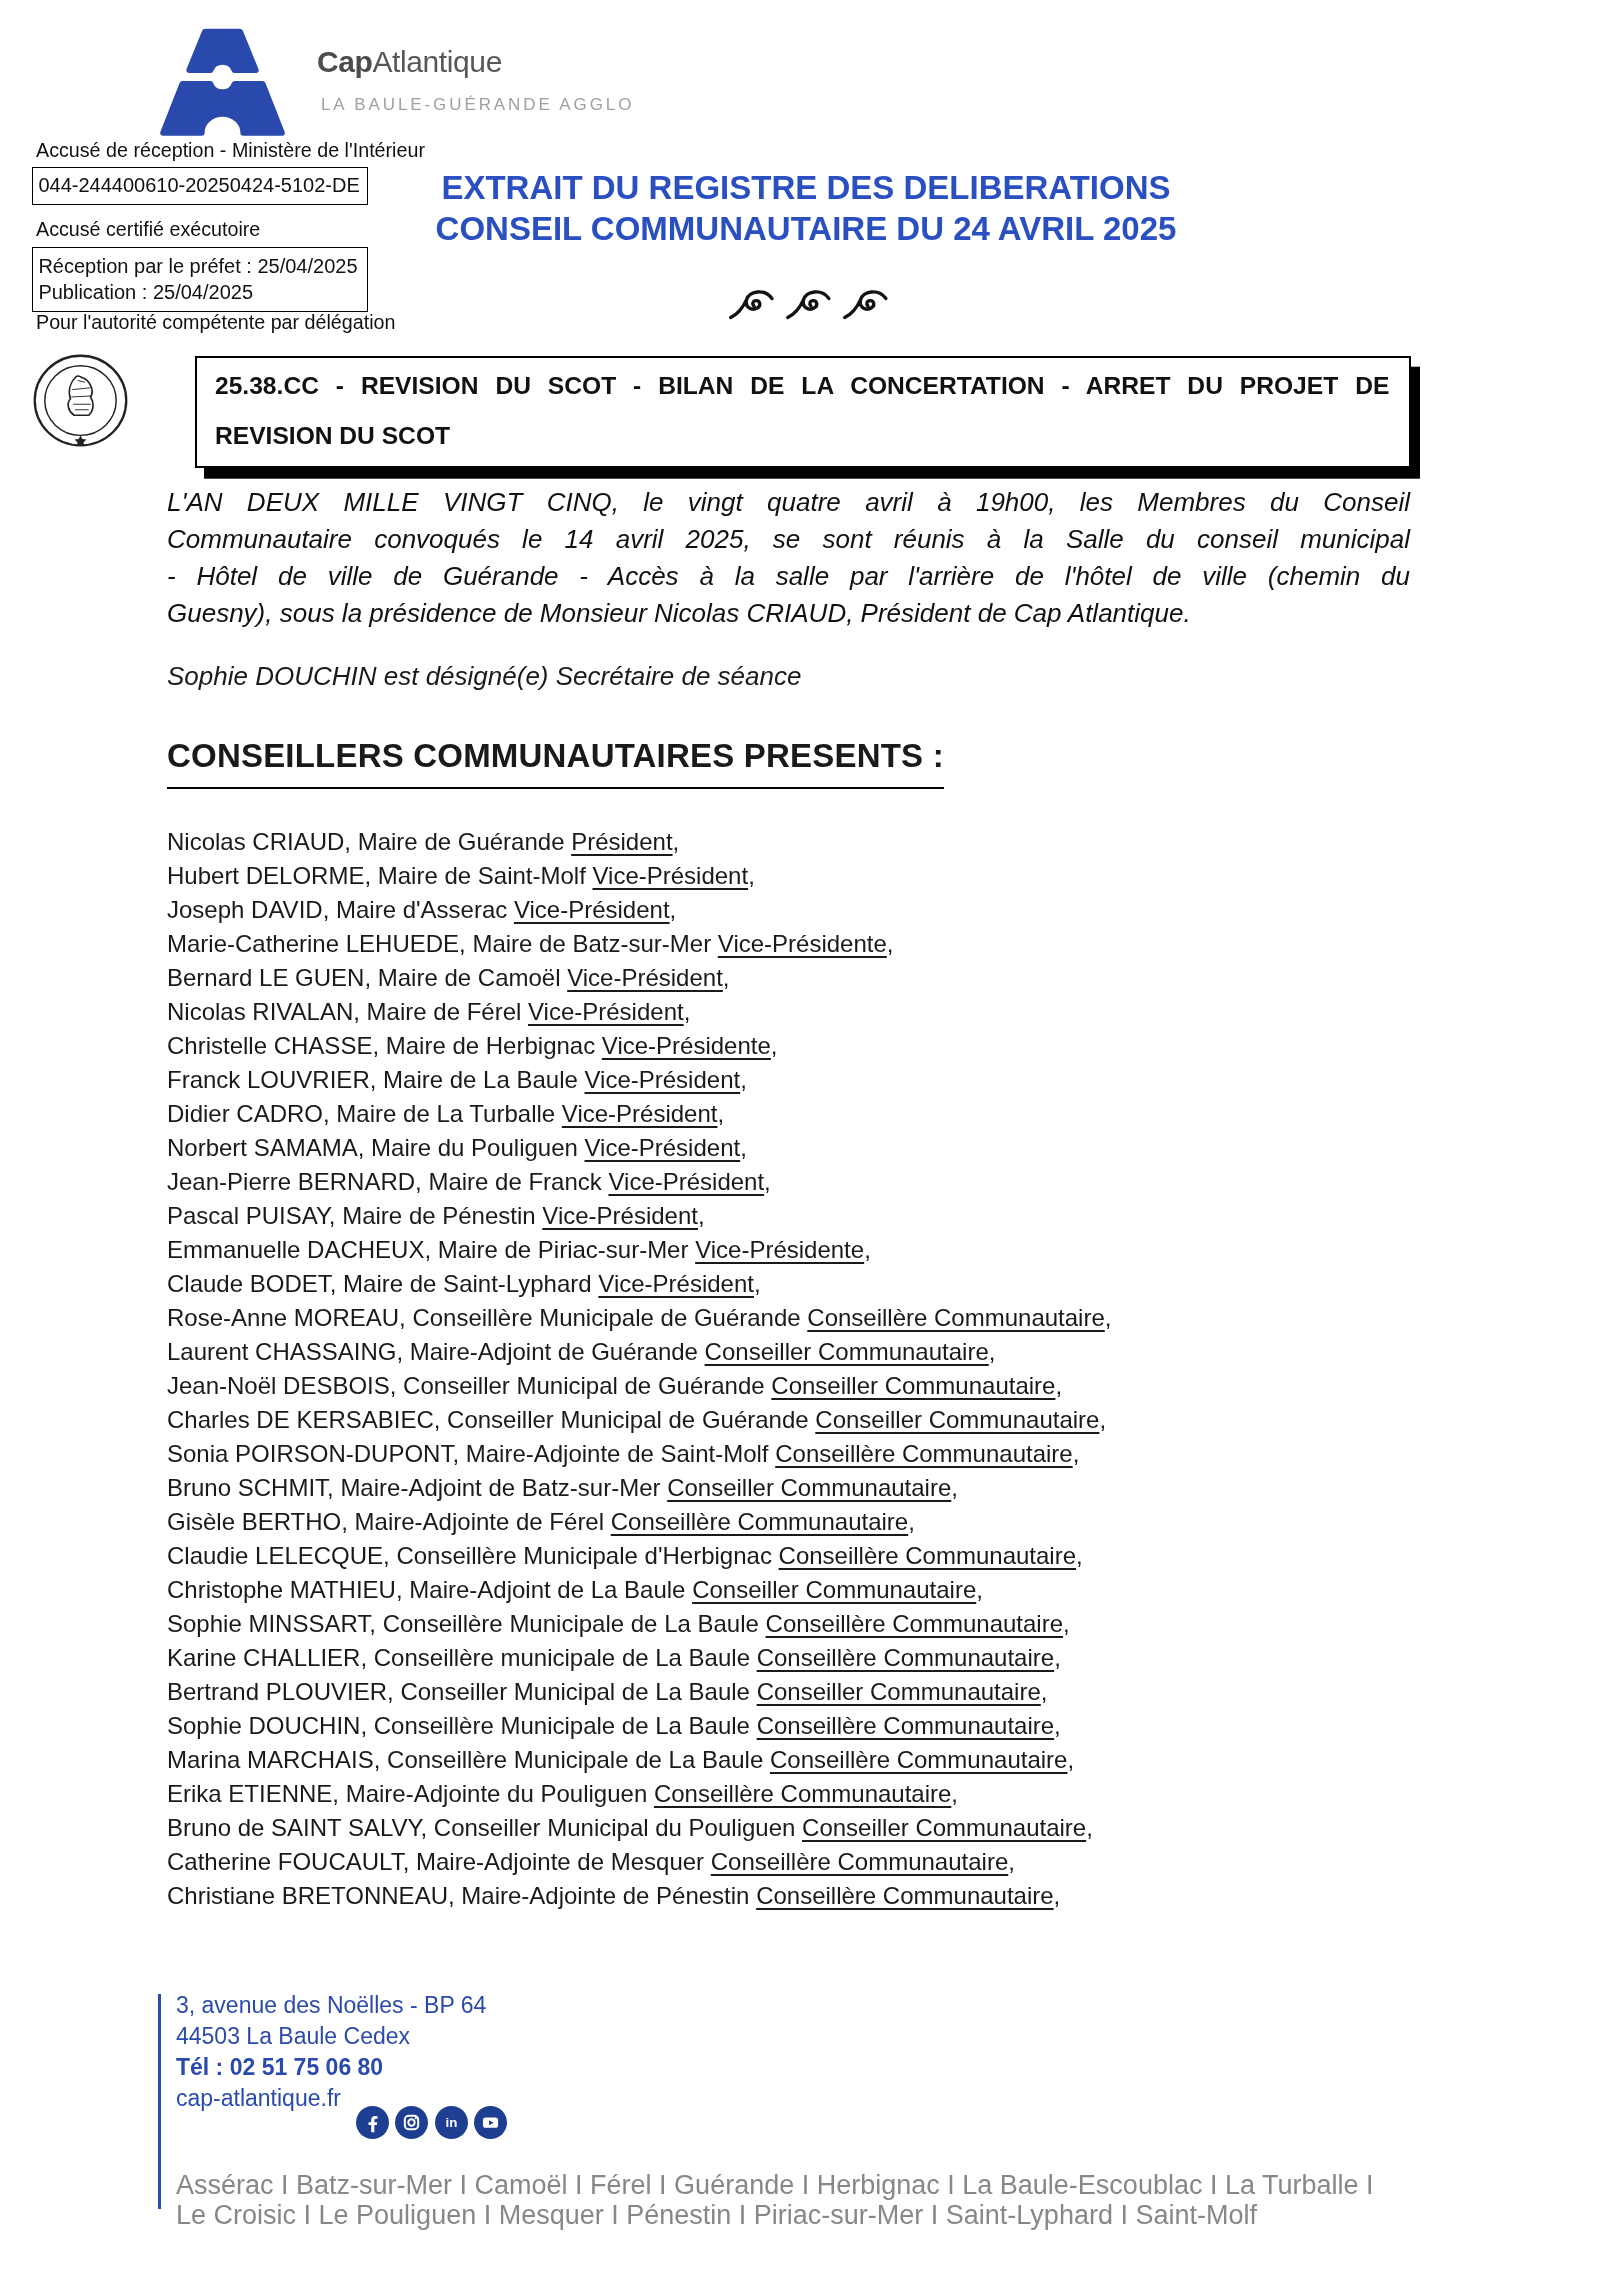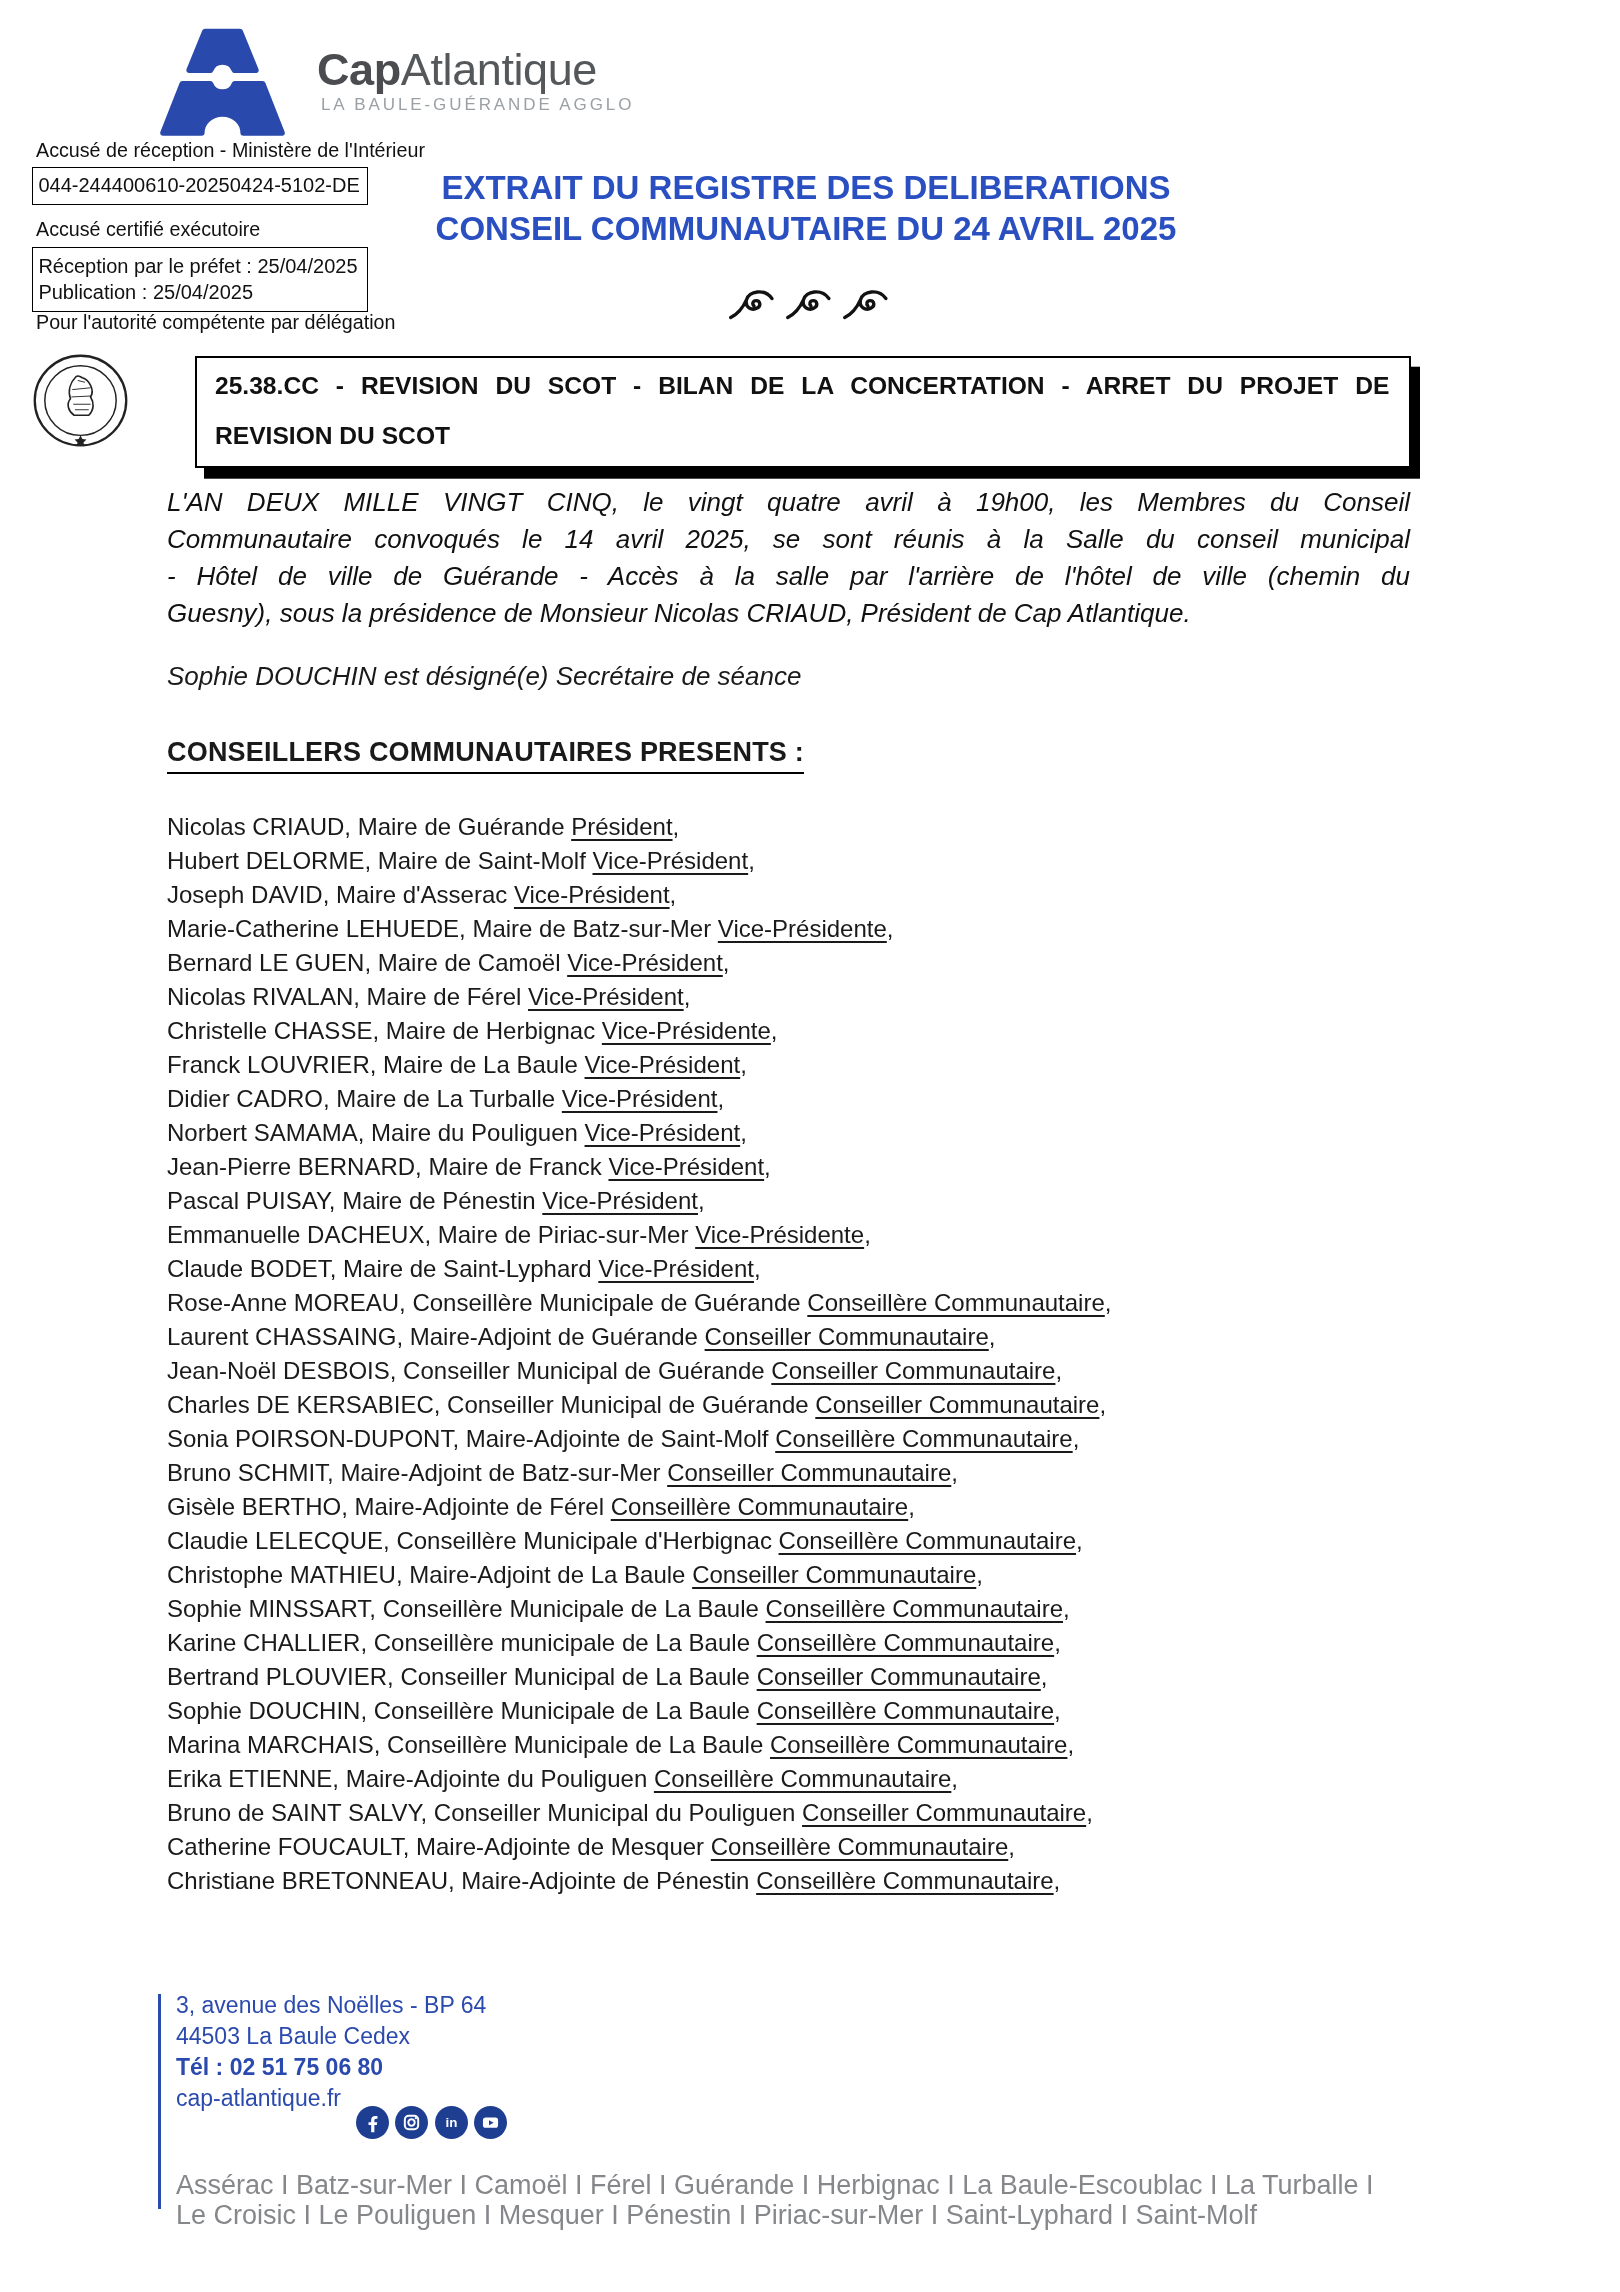--- a/index.html
+++ b/index.html
@@ -5,21 +5,21 @@
   html,body{margin:0;padding:0;}
   body{
     width:1620px;height:2293px;background:#ffffff;position:relative;
     font-family:"Liberation Sans", sans-serif;color:#1a1a1a;
     -webkit-font-smoothing:antialiased;overflow:hidden;
   }
   .abs{position:absolute;}
 
   
   .logo-icon{left:133px;top:23px;width:179px;height:122px;}
-  .logo-word{left:317px;top:47px;font-size:45px;letter-spacing:-0.4px;line-height:1;}
+  .logo-word{left:317px;top:47px;font-size:30px;letter-spacing:-0.4px;line-height:1;}
   .logo-word .b{font-weight:700;color:#4a4c4f;}
   .logo-word .r{font-weight:400;color:#55585b;}
   .logo-sub{left:321px;top:95px;font-size:17px;letter-spacing:2.9px;color:#9aa0a4;}
 
   
   .acc-line{font-size:19.7px;color:#111;}
   .acc1{left:36px;top:139px;}
   .acc2{left:36px;top:218px;}
   .acc3{left:36px;top:311px;}
   .rbox{border:1.8px solid #000;font-size:20px;color:#111;background:#fff;}
@@ -46,22 +46,22 @@
   }
   .delib-l1{text-align:justify;text-align-last:justify;}
   .delib-l2{margin-top:21.5px;}
 
   
   .content{left:167px;top:484px;width:1243px;}
   .opening{font-style:italic;font-size:26px;line-height:37px;color:#111;}
   .opening .jl{text-align:justify;text-align-last:justify;}
   .secretary{font-style:italic;font-size:26px;line-height:37px;margin-top:26px;}
   .present-heading{
-    display:inline-block;margin-top:42px;font-size:27px;font-weight:700;
-    border-bottom:2.7px solid #000;padding-bottom:4px;letter-spacing:0.2px;text-align:right;
+    display:inline-block;margin-top:42px;font-size:33px;font-weight:700;
+    border-bottom:2.7px solid #000;padding-bottom:12px;letter-spacing:0.2px;text-align:right;
   }
   .members{margin-top:36px;font-size:24px;}
   .member-line{line-height:34px;white-space:nowrap;}
   .role-u{text-decoration:underline;text-decoration-thickness:1.8px;text-underline-offset:3.6px;margin-top:45px;}
 
   
   .frule{left:158px;top:1994px;width:2.7px;height:215px;background:#2b4aad;}
   .address{left:176px;top:1990px;font-size:23px;line-height:31px;color:#2b4aad;}
   .address .tel{font-weight:700;}
   .website{cursor:pointer;}

